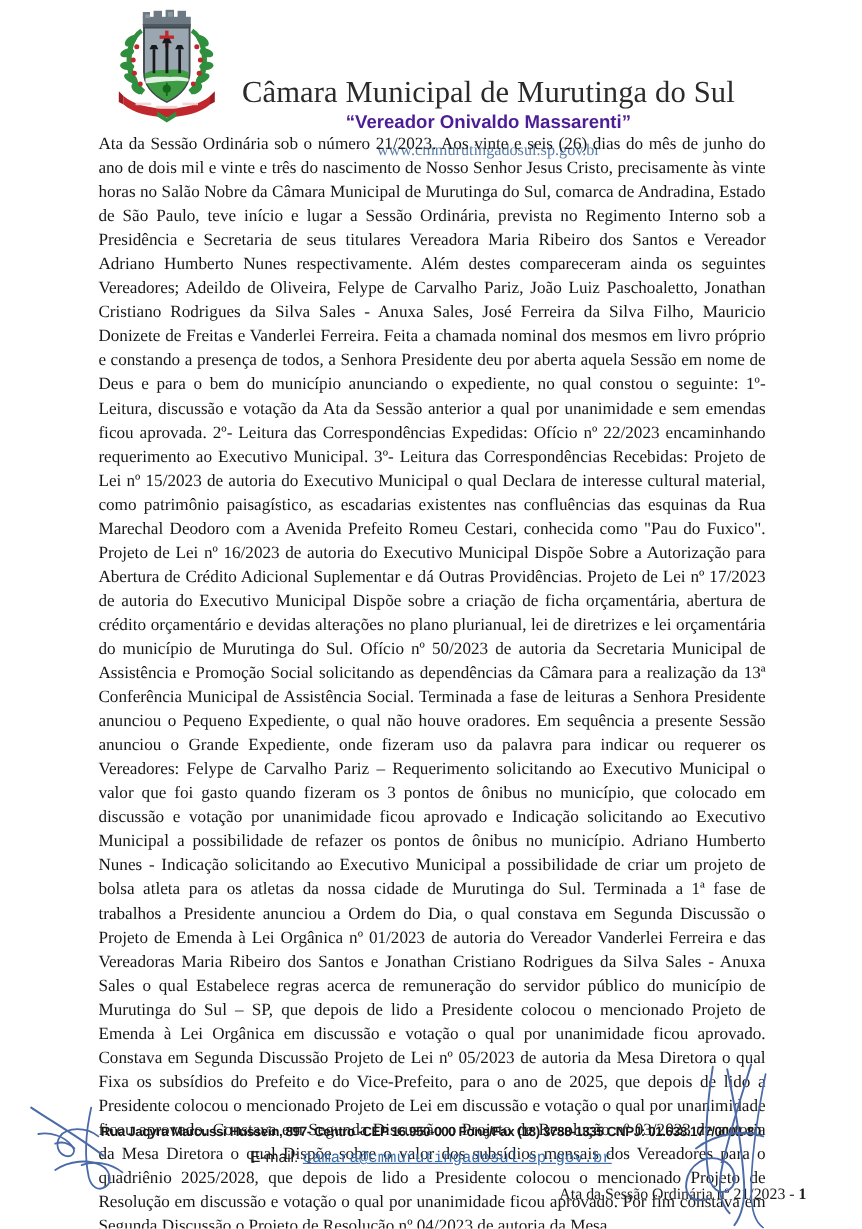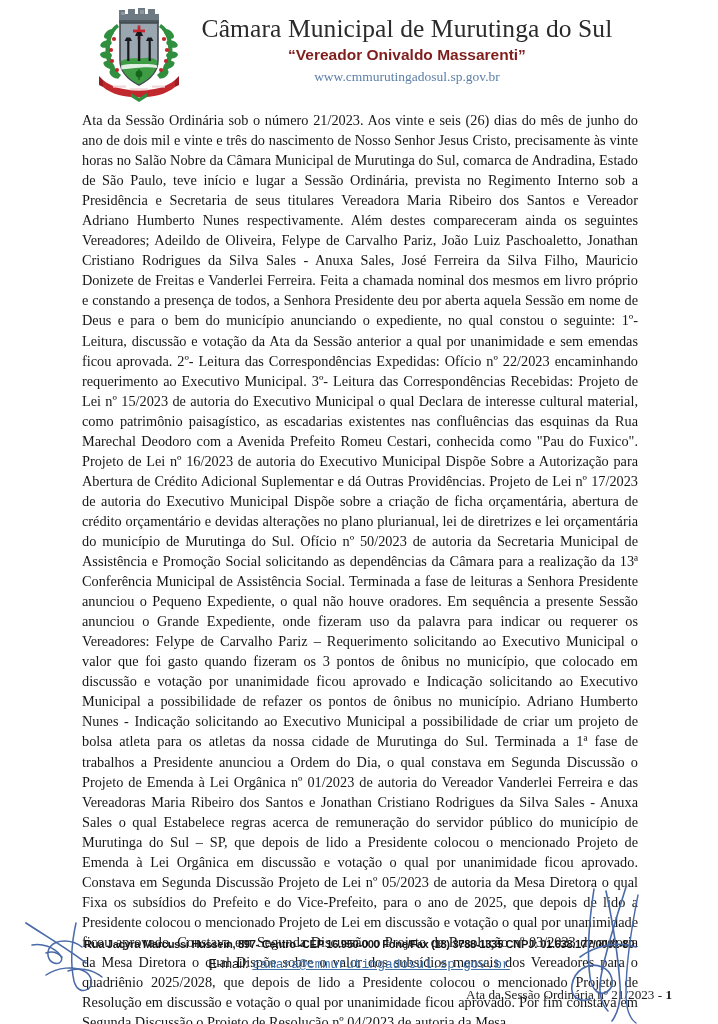--- a/index.html
+++ b/index.html
@@ -42,27 +42,28 @@
     width: 430px;
     text-align: center;
   }
   .org-title {
     font-family: "Liberation Serif", "DejaVu Serif", serif;
     font-size: 25.5px;
     line-height: 30px;
     color: #2b2b2b;
     letter-spacing: 0.1px;
     white-space: nowrap;
+    margin-top: 48px;
   }
   .org-subtitle {
     font-family: "Liberation Sans", "DejaVu Sans", sans-serif;
     font-size: 15.5px;
     line-height: 20px;
     font-weight: bold;
-    color: #7f1d1d;
+    color: #4c1d95;
     margin-top: 1px;
     white-space: nowrap;
   }
   .org-url {
     font-family: Liberation Serif, serif;
     font-size: 13.5px;
     line-height: 18px;
     color: #5b7fa8;
     margin-top: 3px;
     white-space: nowrap;

